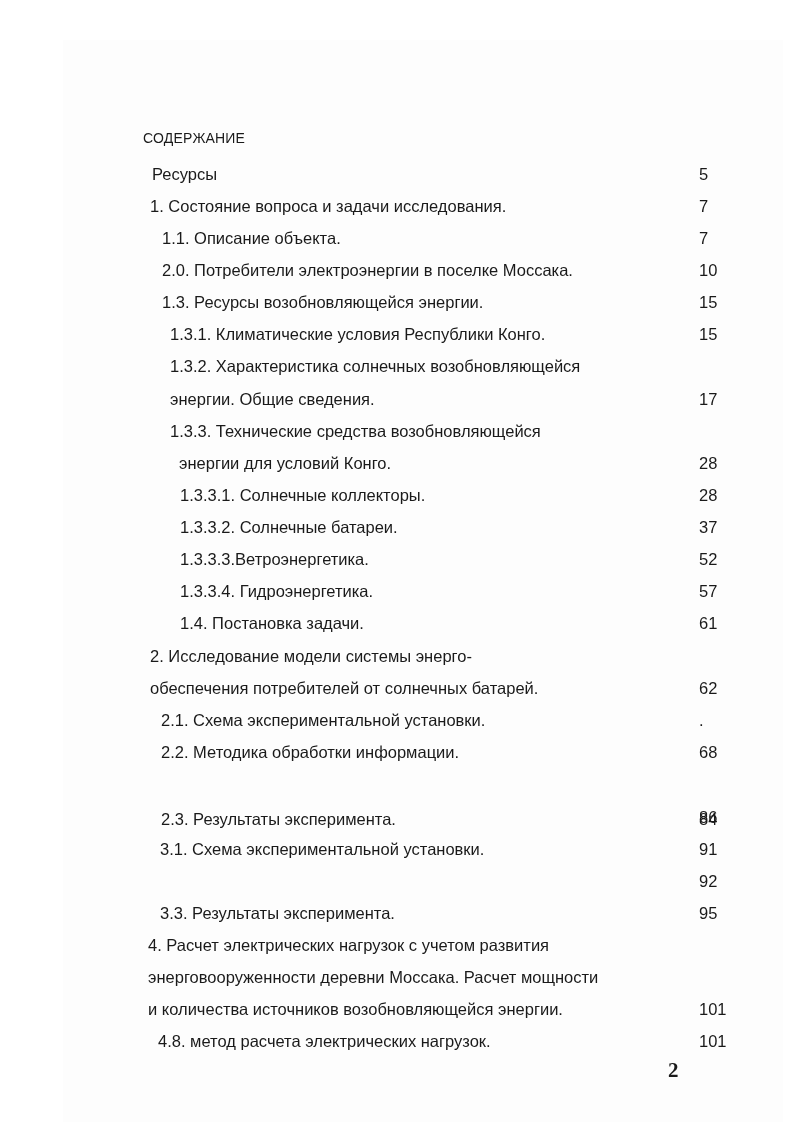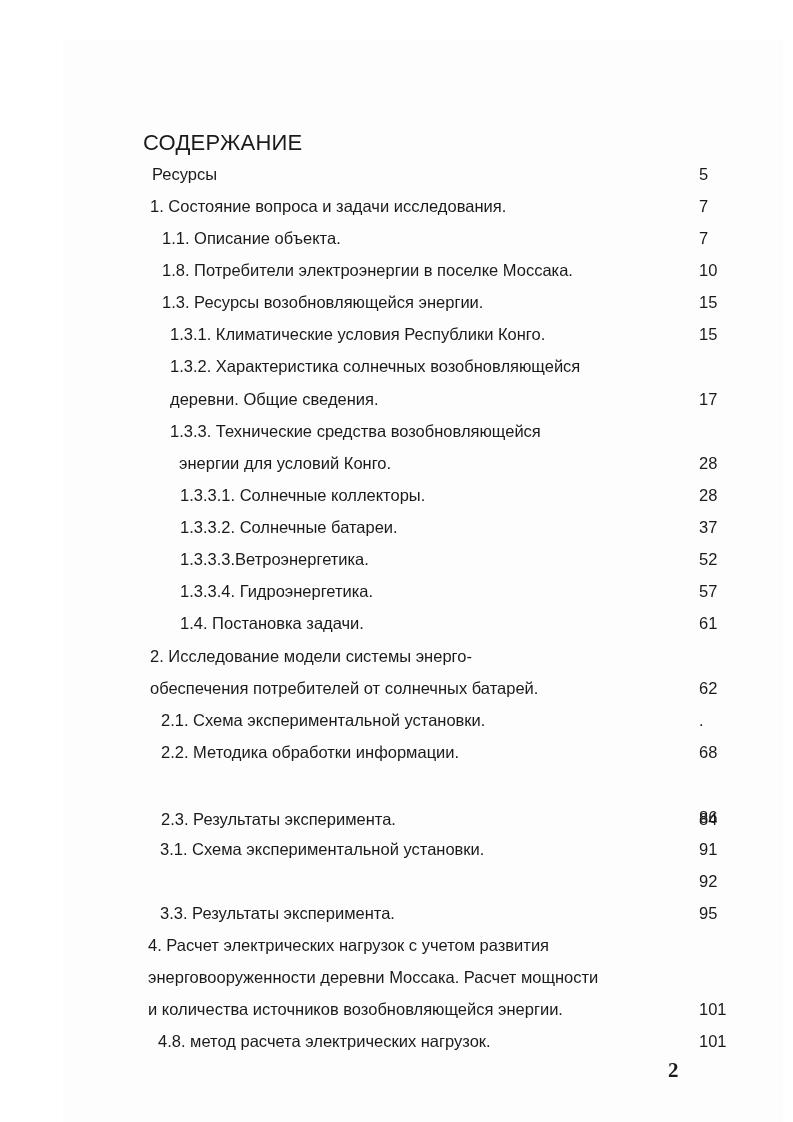--- a/index.html
+++ b/index.html
@@ -8,21 +8,21 @@
       background: #ffffff;
       font-family: "Liberation Sans", sans-serif;
       color: #1a1a1a;
     }
     .scan {
       position: absolute; left: 63px; top: 40px; width: 720px; height: 1082px;
       background: #fdfdfd;
     }
     .title {
       position: absolute; left: 143px; top: 130px;
-      font-size: 22px; letter-spacing: 0.2px;
+      font-size: 14px; letter-spacing: 0.2px;
     }
     .toc { position: absolute; left: 0; top: 0; width: 793px; }
     .row {
       position: absolute; left: 0; width: 793px; height: 24px;
       font-size: 16.5px; line-height: 24px; white-space: nowrap;
     }
     .row .label { position: absolute; top: 0; }
     .row .page { position: absolute; left: 699px; top: 0; }
     .page-number {
       position: absolute; left: 668px; top: 1058px;
@@ -43,37 +43,37 @@
   </div>
   <div class="row" style="top:194px">
     <span class="label" style="left:150px">1. Состояние вопроса и задачи исследования.</span>
     <span class="page">7</span>
   </div>
   <div class="row" style="top:226px">
     <span class="label" style="left:162px">1.1. Описание объекта.</span>
     <span class="page">7</span>
   </div>
   <div class="row" style="top:258px">
-    <span class="label" style="left:162px">1.8. Потребители электроэнергии в поселке Моссака.</span>
+    <span class="label" style="left:162px">2.0. Потребители электроэнергии в поселке Моссака.</span>
     <span class="page">10</span>
   </div>
   <div class="row" style="top:290px">
     <span class="label" style="left:162px">1.3. Ресурсы возобновляющейся энергии.</span>
     <span class="page">15</span>
   </div>
   <div class="row" style="top:322px">
     <span class="label" style="left:170px">1.3.1. Климатические условия Республики Конго.</span>
     <span class="page">15</span>
   </div>
   <div class="row" style="top:354px">
     <span class="label" style="left:170px">1.3.2. Характеристика солнечных возобновляющейся</span>
     <span class="page"></span>
   </div>
   <div class="row" style="top:387px">
-    <span class="label" style="left:170px">деревни. Общие сведения.</span>
+    <span class="label" style="left:170px">энергии. Общие сведения.</span>
     <span class="page">17</span>
   </div>
   <div class="row" style="top:419px">
     <span class="label" style="left:170px">1.3.3. Технические средства возобновляющейся</span>
     <span class="page"></span>
   </div>
   <div class="row" style="top:451px">
     <span class="label" style="left:179px">энергии для условий Конго.</span>
     <span class="page">28</span>
   </div>

